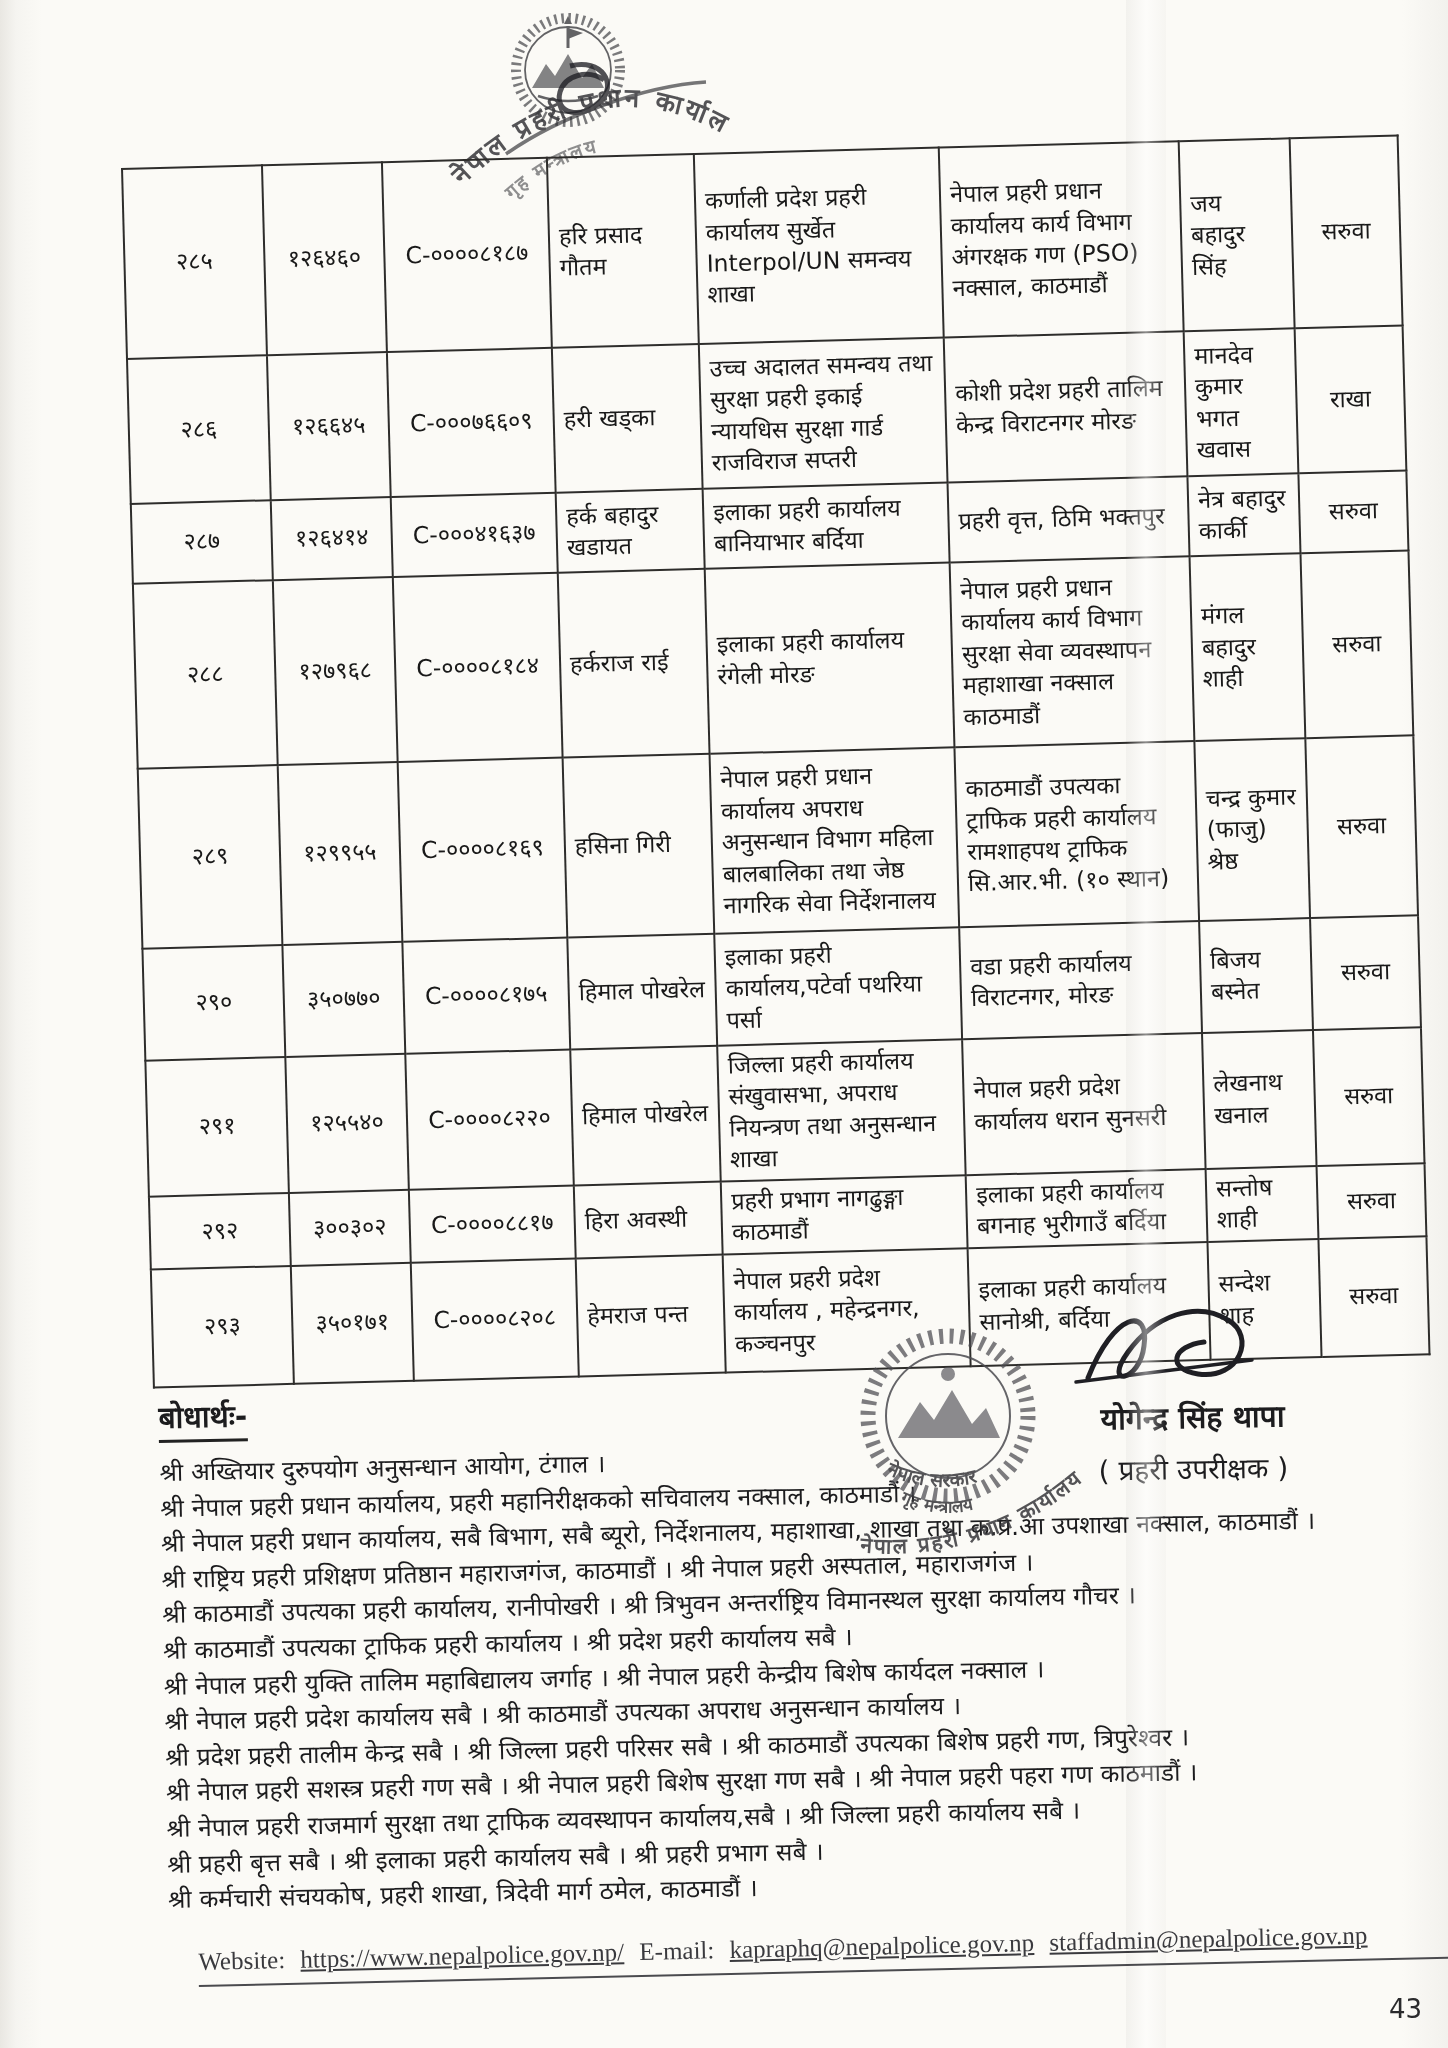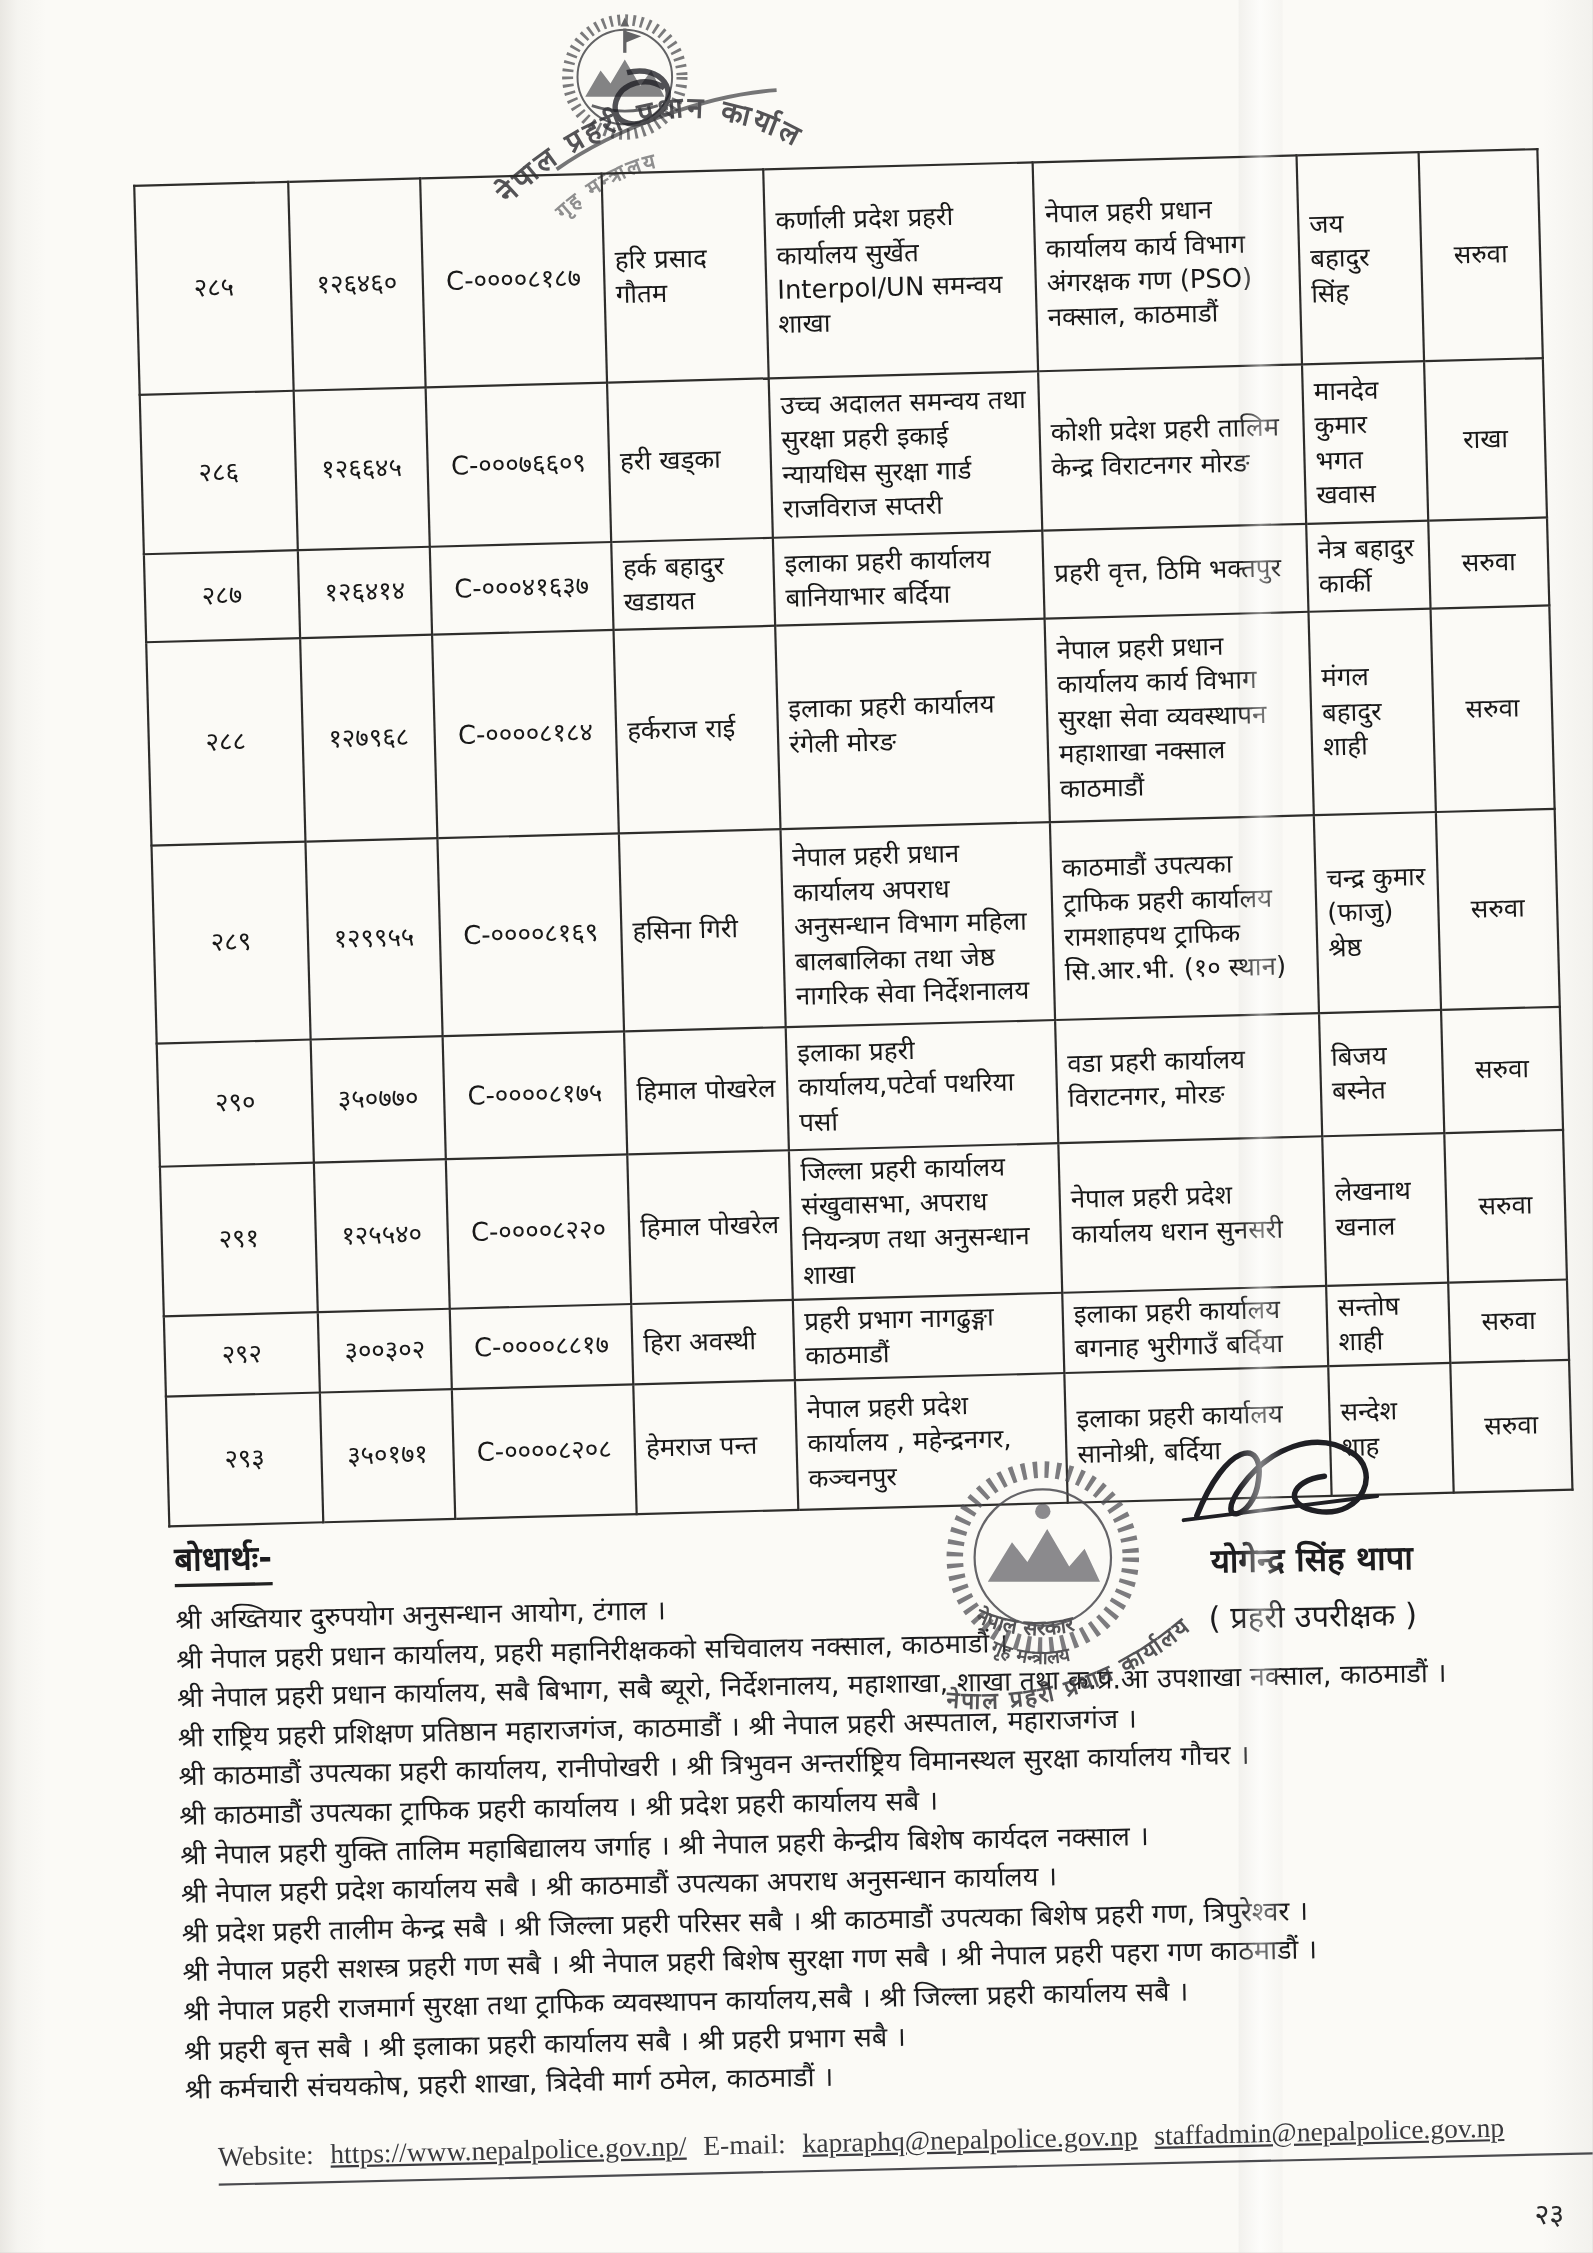--- a/index.html
+++ b/index.html
@@ -237,15 +237,15 @@
 
   <div class="fold"></div>
 
   <div class="footer">
     <span>Website:</span>
     <span class="u">https://www.nepalpolice.gov.np/</span>
     <span>E-mail:</span>
     <span class="u">kapraphq@nepalpolice.gov.np</span>
     <span class="u">staffadmin@nepalpolice.gov.np</span>
   </div>
-  <div class="page-number">२३</div>
+  <div class="page-number">43</div>
 
 </div>
 
 </body></html>

